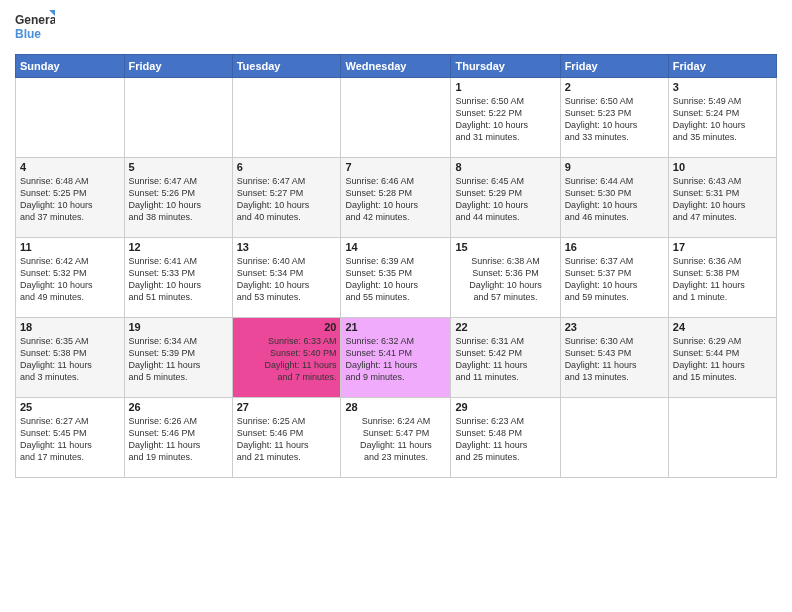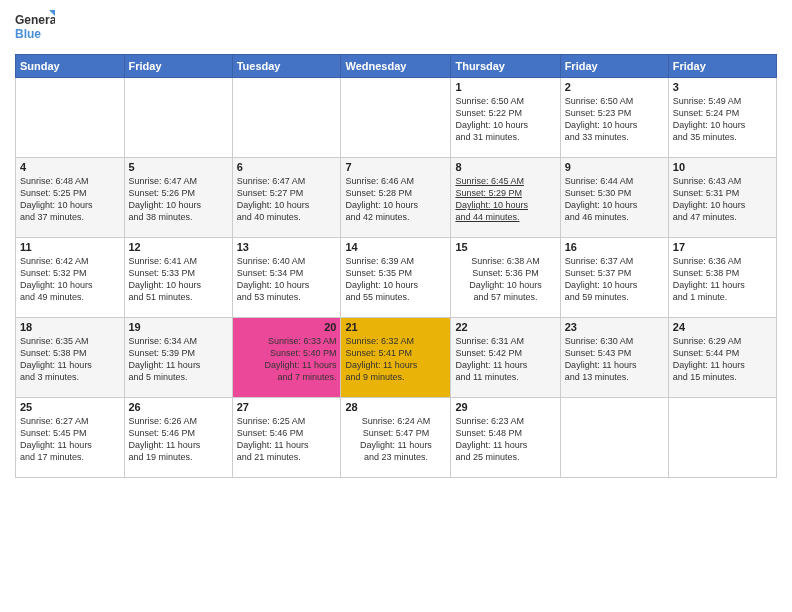--- a/index.html
+++ b/index.html
@@ -160,21 +160,21 @@
           </td>
           <td style="background: rgb(245, 245, 245);">
             <div class="day-number">7</div>
             <div class="day-info" style="white-space: pre-line;">Sunrise: 6:46 AM
 Sunset: 5:28 PM
 Daylight: 10 hours
 and 42 minutes.</div>
           </td>
           <td style="background: rgb(245, 245, 245);">
             <div class="day-number">8</div>
-            <div class="day-info" style="white-space: pre-line; text-decoration: underline;">Sunrise: 6:45 AM
+            <div class="day-info" style="white-space: pre-line;">Sunrise: 6:45 AM
 Sunset: 5:29 PM
 Daylight: 10 hours
 and 44 minutes.</div>
           </td>
           <td style="background: rgb(245, 245, 245);">
             <div class="day-number">9</div>
             <div class="day-info" style="white-space: pre-line;">Sunrise: 6:44 AM
 Sunset: 5:30 PM
 Daylight: 10 hours
 and 46 minutes.</div>
@@ -253,21 +253,21 @@
 Daylight: 11 hours
 and 5 minutes.</div>
           </td>
           <td style="background: #ec4899; text-align: right;">
             <div class="day-number">20</div>
             <div class="day-info" style="white-space: pre-line;">Sunrise: 6:33 AM
 Sunset: 5:40 PM
 Daylight: 11 hours
 and 7 minutes.</div>
           </td>
-          <td style="background: #eab308;">
+          <td style="background: #f0abfc;">
             <div class="day-number">21</div>
             <div class="day-info" style="white-space: pre-line;">Sunrise: 6:32 AM
 Sunset: 5:41 PM
 Daylight: 11 hours
 and 9 minutes.</div>
           </td>
           <td style="background: rgb(245, 245, 245);">
             <div class="day-number">22</div>
             <div class="day-info" style="white-space: pre-line;">Sunrise: 6:31 AM
 Sunset: 5:42 PM

